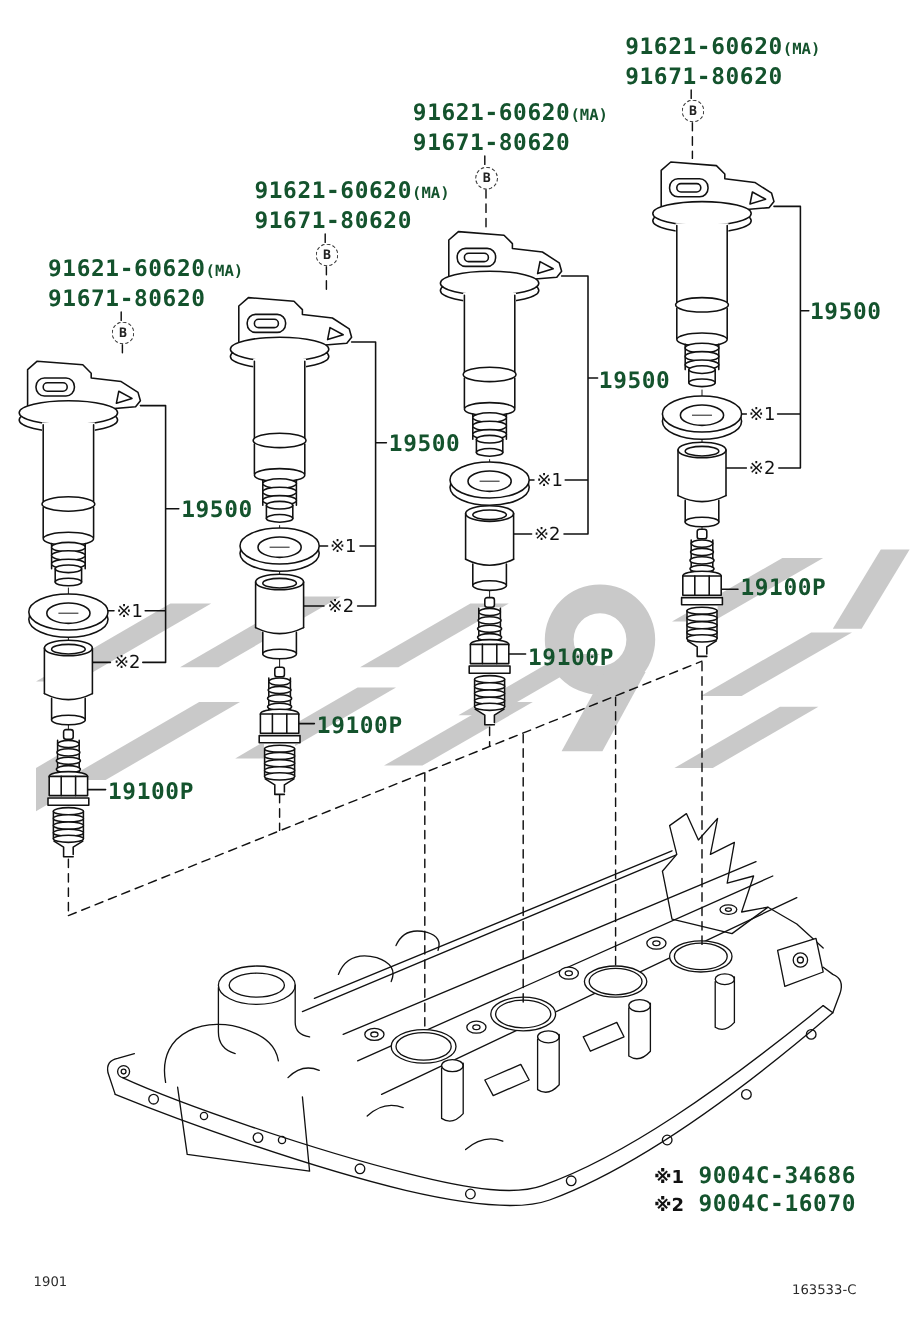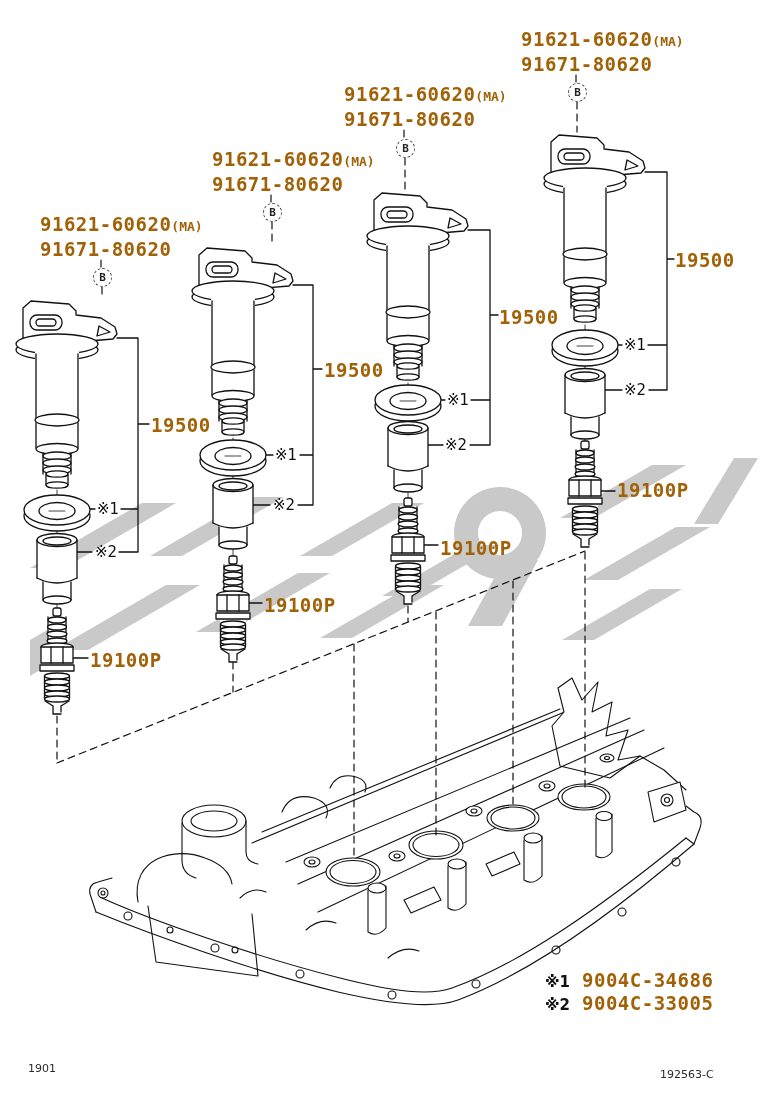--- a/index.html
+++ b/index.html
@@ -1,21 +1,21 @@
 <!DOCTYPE html>
 <html><head>
 <meta charset="utf-8">
 <style>
   html,body{margin:0;padding:0;background:#fff;}
   #stage{position:relative;width:760px;height:1112px;background:#fff;overflow:hidden;
          font-family:"DejaVu Sans",sans-serif;color:#111;}
   #lineart{position:absolute;left:0;top:0;z-index:1;}
   .txt{position:absolute;z-index:2;white-space:nowrap;}
   .pn{font-family:"DejaVu Sans Mono",monospace;font-weight:700;font-size:19px;
-      line-height:22px;letter-spacing:0.5px;color:#a16207;}
+      line-height:22px;letter-spacing:0.5px;color:#14532d;}
   .pn .sfx{font-size:13px;letter-spacing:0;}
   .ref{font-family:"DejaVu Sans",sans-serif;font-size:15px;font-weight:400;color:#111;line-height:15px;}
   .bmark{position:absolute;z-index:2;width:17px;height:17px;border:1.3px dashed #444;border-radius:50%;
          display:flex;align-items:center;justify-content:center;
          font-family:"DejaVu Sans Mono",monospace;font-size:11px;font-weight:700;color:#222;background:#fff;}
   .legend-row{position:absolute;z-index:2;display:flex;align-items:baseline;gap:12px;}
   .legend-row .ref{font-weight:700;font-size:15px;}
   .legend-row .pn{font-size:19px;}
   .corner{font-family:"DejaVu Sans",sans-serif;font-size:11px;color:#2a2a2a;}
 </style>
@@ -299,19 +299,19 @@
 <div class="txt pn" style="left:264px;top:594px;">19100P</div>
 <div class="txt pn" style="left:440px;top:537px;">19100P</div>
 <div class="txt pn" style="left:617px;top:479px;">19100P</div>
 
 <div class="legend-row" style="left:545px;top:969px;">
   <span class="ref">※1</span>
   <span class="pn">9004C-34686</span>
 </div>
 <div class="legend-row" style="left:545px;top:992px;">
   <span class="ref">※2</span>
-  <span class="pn">9004C-33005</span>
+  <span class="pn">9004C-16070</span>
 </div>
 
 <div class="txt corner" style="left:28px;top:1062px;">1901</div>
-<div class="txt corner" style="left:660px;top:1068px;">192563-C</div>
+<div class="txt corner" style="left:660px;top:1068px;">163533-C</div>
 
 </div>
 
 </body></html>

